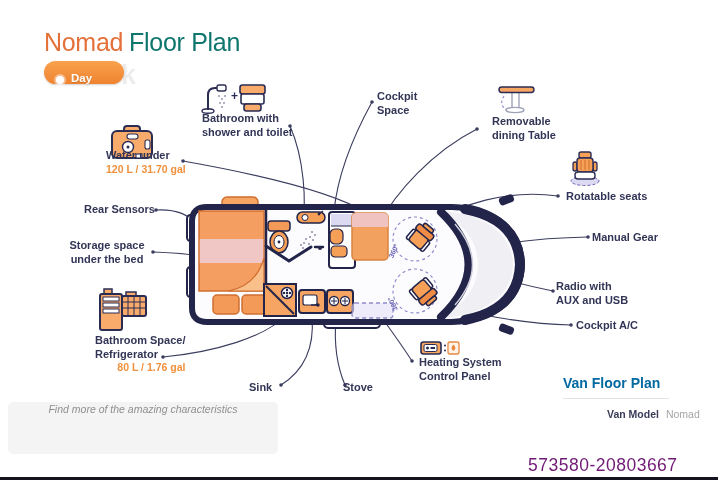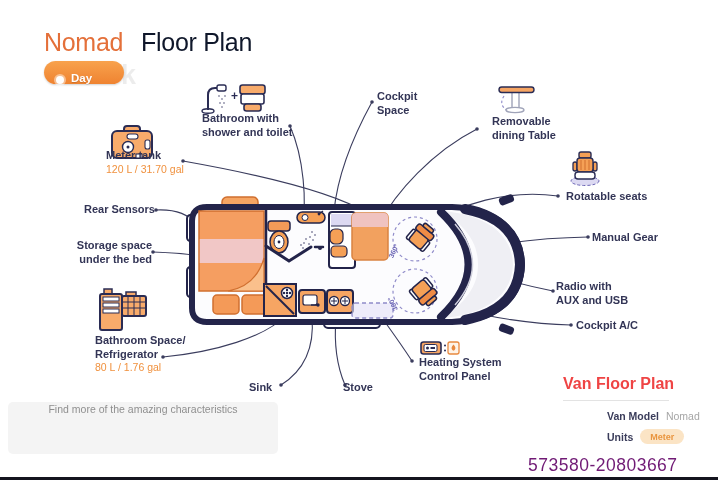--- a/index.html
+++ b/index.html
@@ -5,46 +5,46 @@
   html,body{margin:0;padding:0;}
   body{
     width:718px;height:480px;position:relative;overflow:hidden;
     background:#ffffff;
     font-family:"Liberation Sans", sans-serif;
   }
   .abs{position:absolute;}
   
   .page-title{left:44px;top:28px;font-size:25px;letter-spacing:-0.3px;}
   .page-title .brand{color:#E4703A;}
-  .page-title .rest{color:#0f172a;margin-left:18px;}
+  .page-title .rest{color:#0f766e;margin-left:6px;}
   
   .wm{left:60px;top:60px;font-size:27px;font-weight:bold;color:#000;opacity:0.07;letter-spacing:1px;}
   
   .day-pill{
     left:44px;top:61px;width:80px;height:23px;border-radius:13px;
     background:linear-gradient(180deg,#F8A24D 0%,#EF8331 100%);
     box-shadow:0 1px 2px rgba(0,0,0,.18);
     display:flex;align-items:flex-end;gap:7px;padding-left:12px;box-sizing:border-box;
     cursor:pointer;
   }
   .sun{width:8px;height:8px;border-radius:50%;background:#fff;box-shadow:0 0 0 2px rgba(255,255,255,.45);}
   .day-pill .txt{color:#fff;font-size:11.5px;font-weight:bold;text-shadow:0 1px 1px rgba(0,0,0,.15);}
   
   .lbl{font-size:11px;font-weight:bold;color:#333556;line-height:13.5px;white-space:nowrap;}
-  .cap{font-size:10.5px;font-weight:normal;color:#F0913E;line-height:13px;white-space:nowrap;}
-  .center{text-align:right;}
+  .cap{font-size:10.5px;font-weight:bold;color:#F0913E;line-height:13px;white-space:nowrap;text-align:right;}
+  .center{text-align:center;}
   
   .info-box{
     left:8px;top:402px;width:270px;height:52px;background:#F4F4F4;border-radius:5px;
     display:flex;flex-direction:column;justify-content:flex-start;align-items:center;
-    color:#8F8F8F;font-size:10.5px;line-height:15px;
+    color:#8F8F8F;font-size:10.5px;line-height:15px;font-style:italic;
   }
   
   .panel{left:563px;top:375px;width:152px;}
-  .panel .p-title{font-size:16px;font-weight:bold;color:#ef4444;}
+  .panel .p-title{font-size:14px;font-weight:bold;color:#0369a1;}
   .panel .divider{width:106px;border-top:1px solid #E3E3E3;margin:7px 0 9px 0;}
   .panel .row{display:flex;align-items:center;gap:7px;margin-bottom:7px;margin-left:44px;}
   .panel .k{font-size:10.5px;font-weight:bold;color:#3A3C5A;white-space:nowrap;}
   .panel .v{font-size:10.5px;color:#A6A6A6;white-space:nowrap;}
   .badge{
     background:#FBE4C5;color:#E9953F;font-size:9px;font-weight:bold;
     padding:2.5px 10px;border-radius:9px;cursor:pointer;
   }
   .serial{left:528px;top:455px;font-size:17.5px;color:#701a75;letter-spacing:0.5px;}
   .bottom-line{left:0;top:477px;width:718px;height:3px;background:#14141E;}
@@ -290,21 +290,21 @@
     <circle cx="427.5" cy="348" r="1.5" fill="#2A2C54"></circle>
     <rect x="430.5" y="347" width="4.5" height="2" fill="#2A2C54"></rect>
     <circle cx="445" cy="345.5" r="1" fill="#2A2C54"></circle>
       <circle cx="445" cy="350.5" r="1" fill="#2A2C54"></circle>
     <rect x="448" y="342" width="11" height="12" rx="2" fill="#FEF3E7" stroke="#E8893F" stroke-width="1.3"></rect>
     <path d="M453.5,344.5 C455.5,346.5 455.8,348 455,349.6 C454.3,351 452.6,351 452,349.6 C451.2,348 451.5,346.5 453.5,344.5 Z" fill="#E8893F"></path>
   </g>
 </svg>
 
 <div class="abs lbl" style="left:106px;top:149px">
-  <div>Meter tank</div>
+  <div>Water under</div>
   <div class="cap">120 L / 31.70 gal</div>
 </div>
 
 <div class="abs lbl" style="left:84px;top:203px">Rear Sensors</div>
 
 <div class="abs lbl center" style="left:62px;top:239px;width:90px">
   <div>Storage space</div>
   <div>under the bed</div>
 </div>
 
@@ -353,20 +353,16 @@
   <div>Find more of the amazing characteristics</div>
 </div>
 
 <div class="abs panel">
   <div class="p-title">Van Floor Plan</div>
   <div class="divider"></div>
   <div class="row">
     <span class="k">Van Model</span>
     <span class="v">Nomad</span>
   </div>
-  <div class="row">
-    <span class="k">Units</span>
-    <span class="badge">Meter</span>
-  </div>
 </div>
 
 <div class="abs serial">573580-20803667</div>
 <div class="abs bottom-line"></div>
 
 </body></html>

